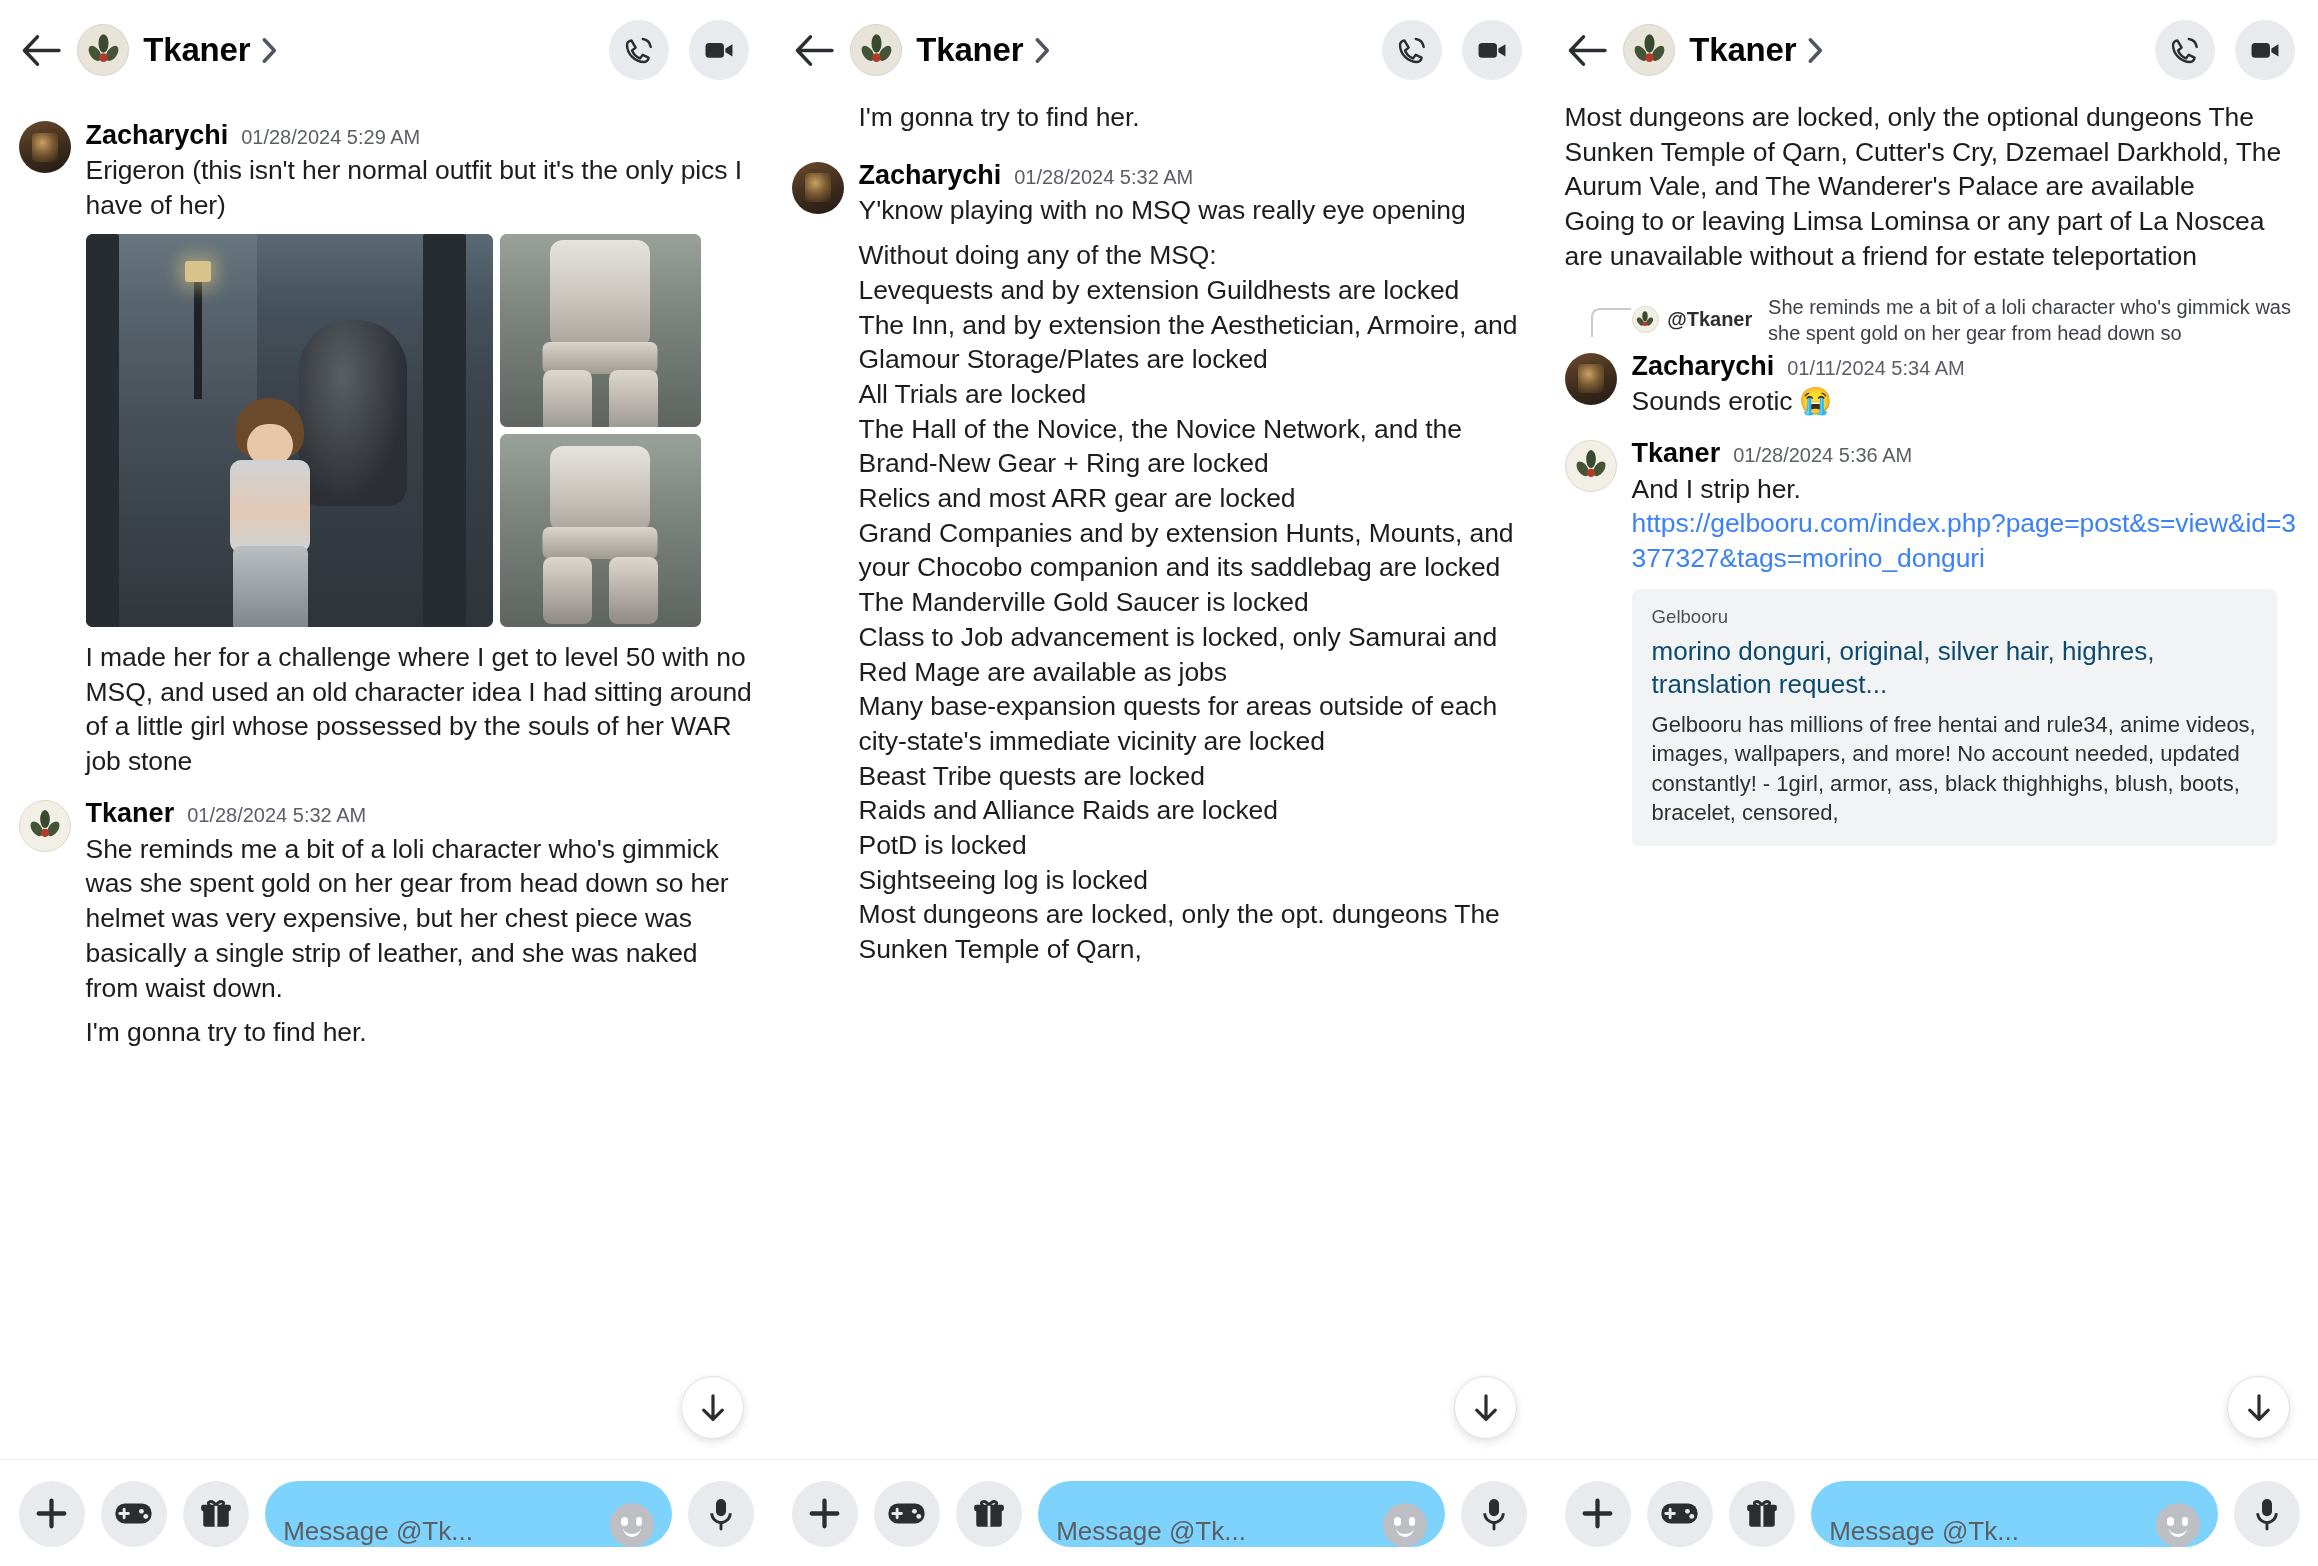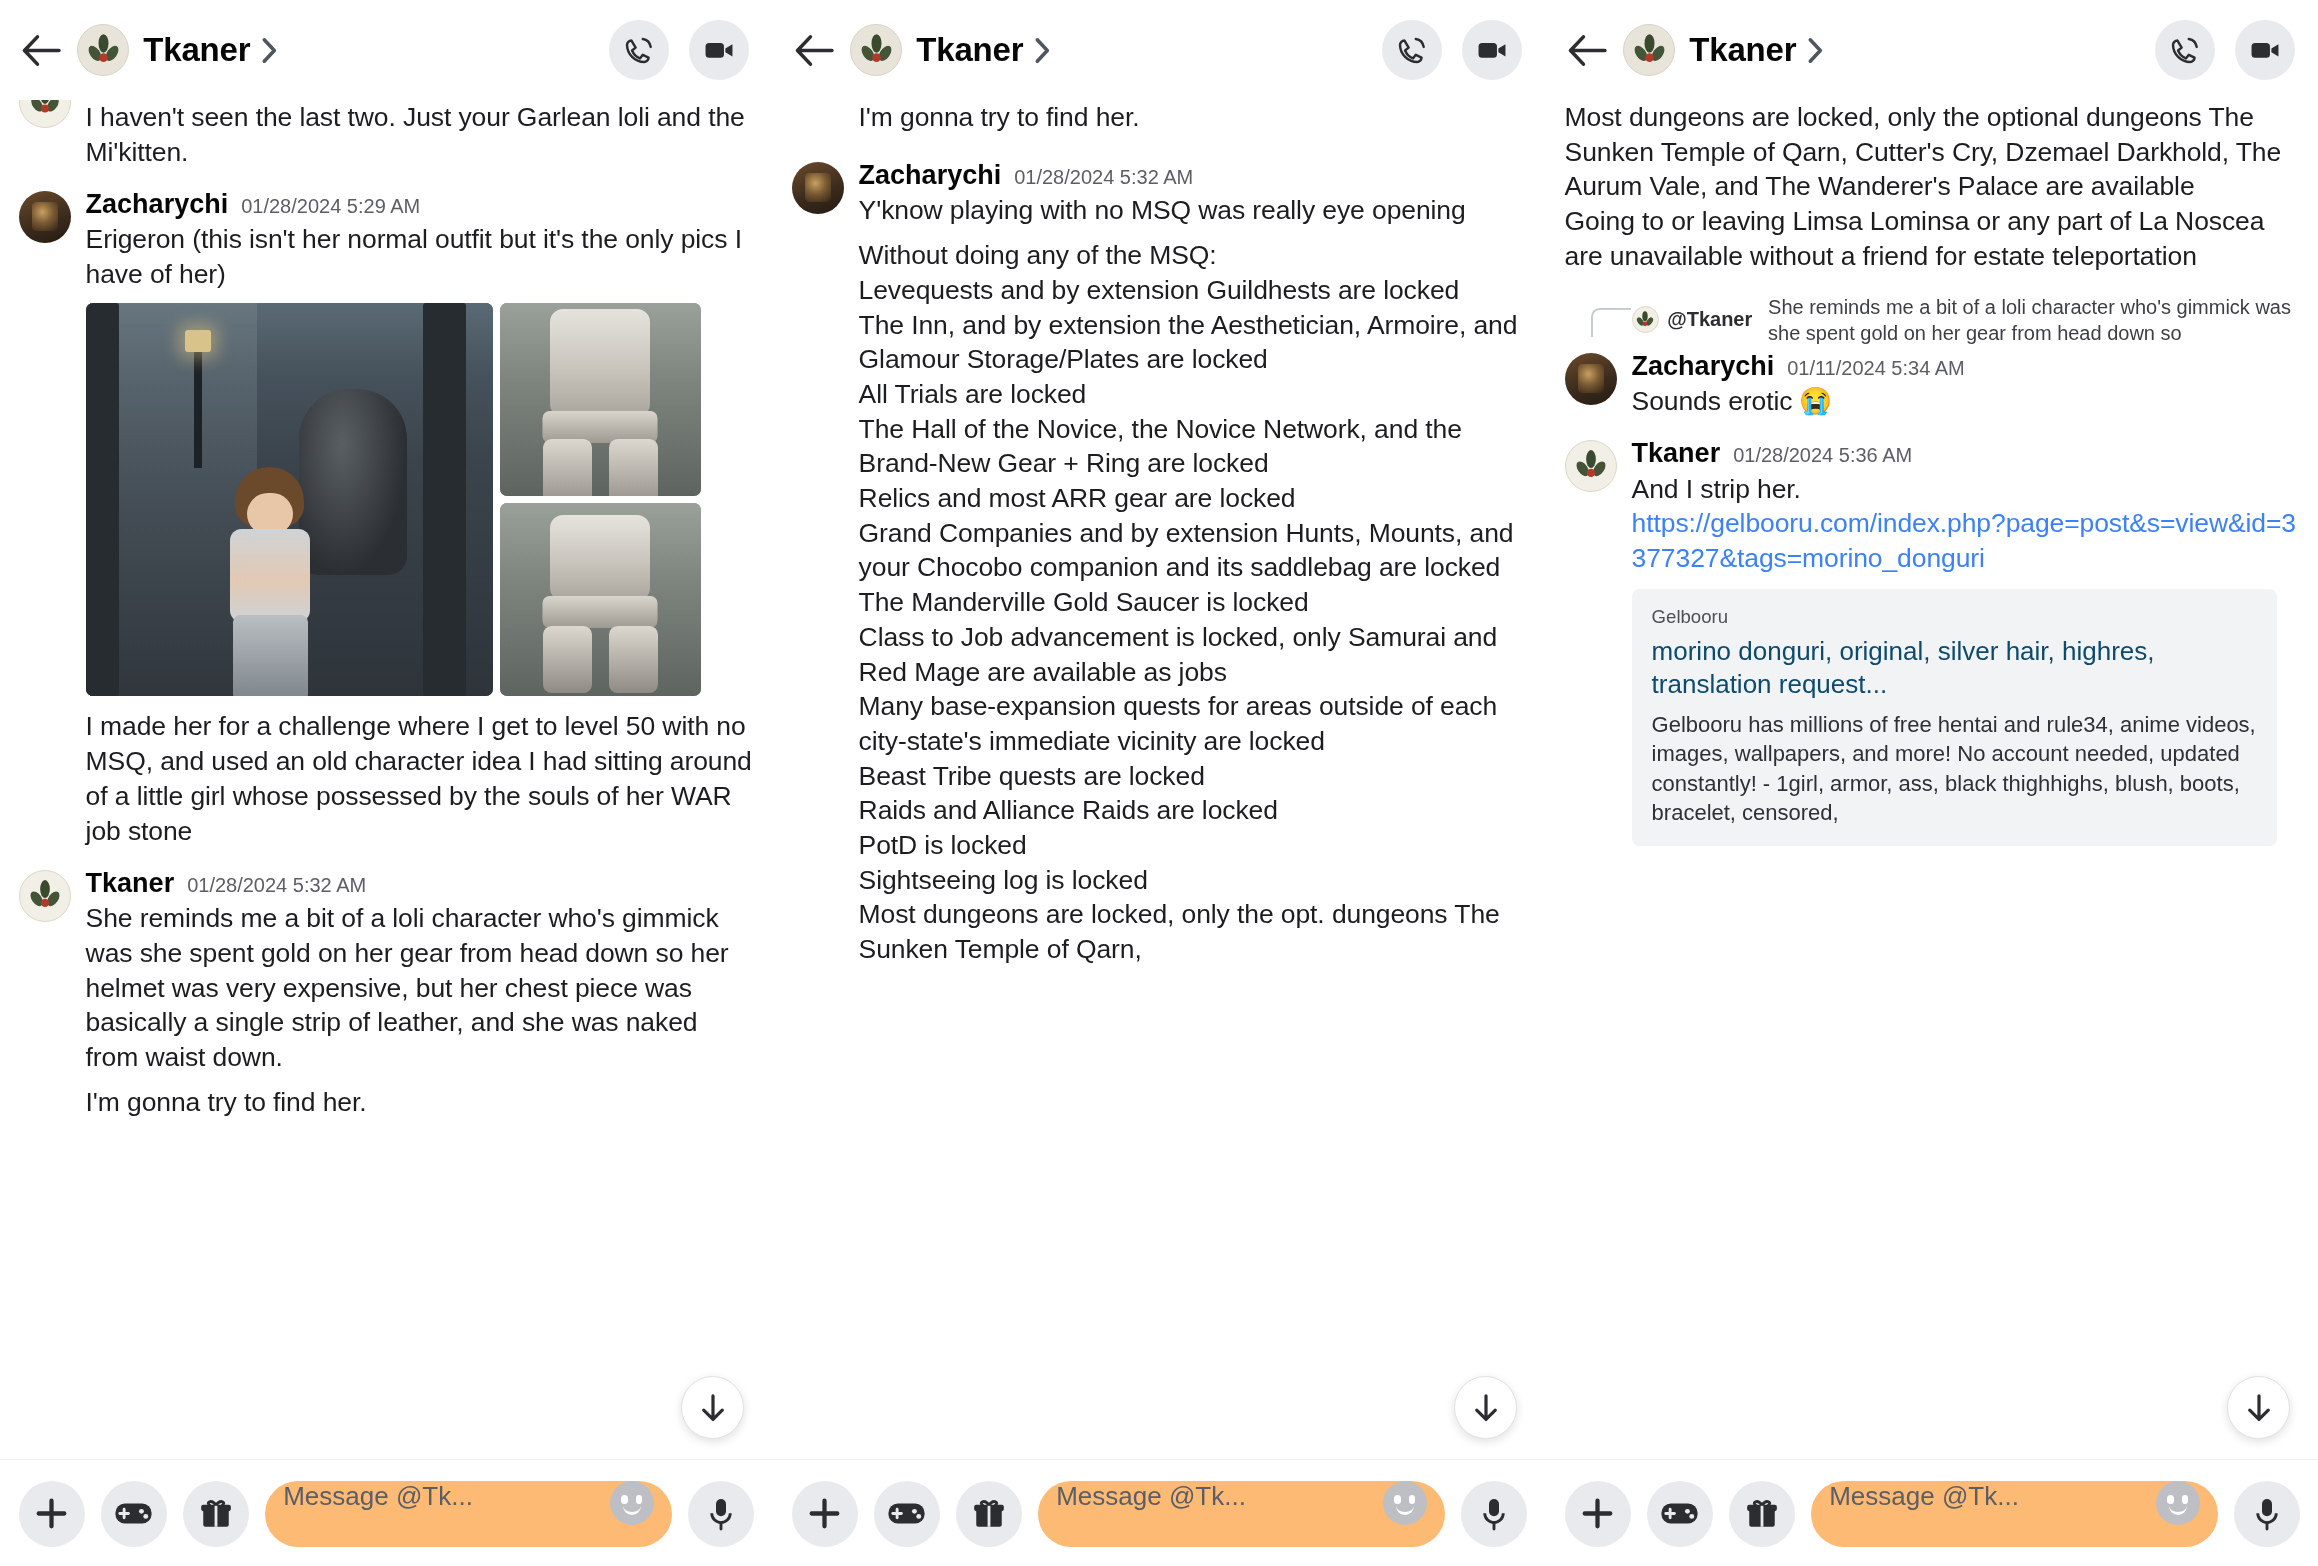--- a/index.html
+++ b/index.html
@@ -339,23 +339,23 @@
     width: 66px; height: 66px;
     border-radius: 50%;
     background: #e9eaed;
     display: flex; align-items: center; justify-content: center;
     flex: 0 0 auto;
   }
   .composer {
     flex: 1 1 auto;
     height: 66px;
     border-radius: 33px;
-    background: #fdba74;
-    display: flex;
-    align-items: flex-start;
+    background: #7dd3fc;
+    display: flex;
+    align-items: flex-end;
     padding: 0 18.6px;
     gap: 10px;
     min-width: 0;
   }
   .composer .ph {
     flex: 1 1 auto;
     font-size: 26px;
     color: #5c5e66;
     white-space: nowrap;
     overflow: hidden;
@@ -418,33 +418,20 @@
       </div>
       <div class="header-icon">
         <svg width="34" height="34" viewBox="0 0 48 48">
             <rect x="5" y="14" width="26" height="21" rx="5" fill="#2b2d31"></rect>
             <path d="M33 22 L43 16 V33 L33 27 Z" fill="#2b2d31"></path>
           </svg>
       </div>
     </div>
 
     <div class="messages">
-      <div class="clip-top">
-        <div class="avatar-clip">
-          <span class="leafs">
-            <svg width="34" height="34" viewBox="0 0 52 52">
-                <ellipse cx="26" cy="16" rx="7" ry="13" fill="#3a4a2e"></ellipse>
-                <ellipse cx="14" cy="30" rx="7" ry="12" transform="rotate(-35 14 30)" fill="#445437"></ellipse>
-                <ellipse cx="38" cy="30" rx="7" ry="12" transform="rotate(35 38 30)" fill="#445437"></ellipse>
-                <circle cx="26" cy="36" r="6" fill="#b33a2a"></circle>
-              </svg>
-          </span>
-        </div>
-        <div class="msg-text">I haven't seen the last two. Just your Garlean loli and the Mi'kitten.</div>
-      </div>
 
       <div class="msg">
         <div class="avatar zach"></div>
         <div class="msg-head">
           <span class="msg-author">Zacharychi</span>
           <span class="msg-time">01/28/2024 5:29 AM</span>
         </div>
         <div class="msg-text">Erigeron (this isn't her normal outfit but it's the only pics I have of her)</div>
 
         <div class="img-grid">

